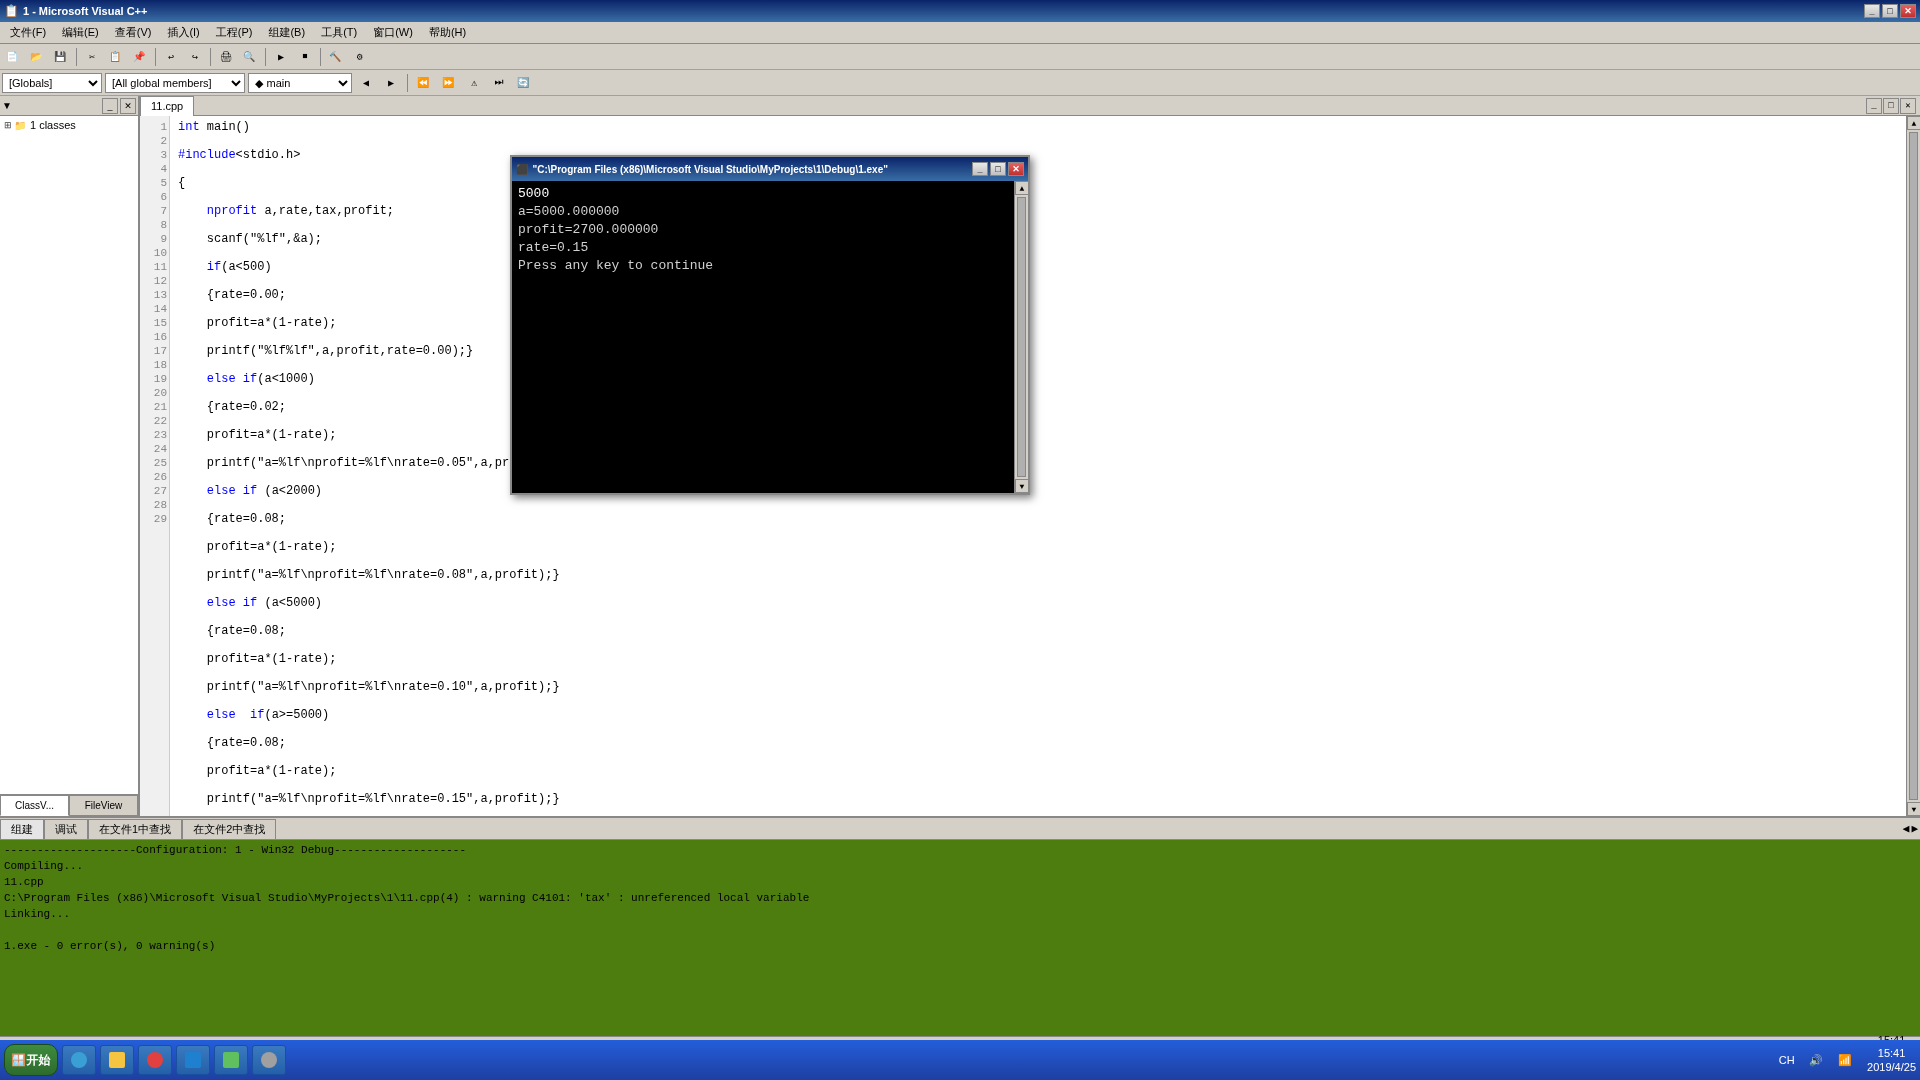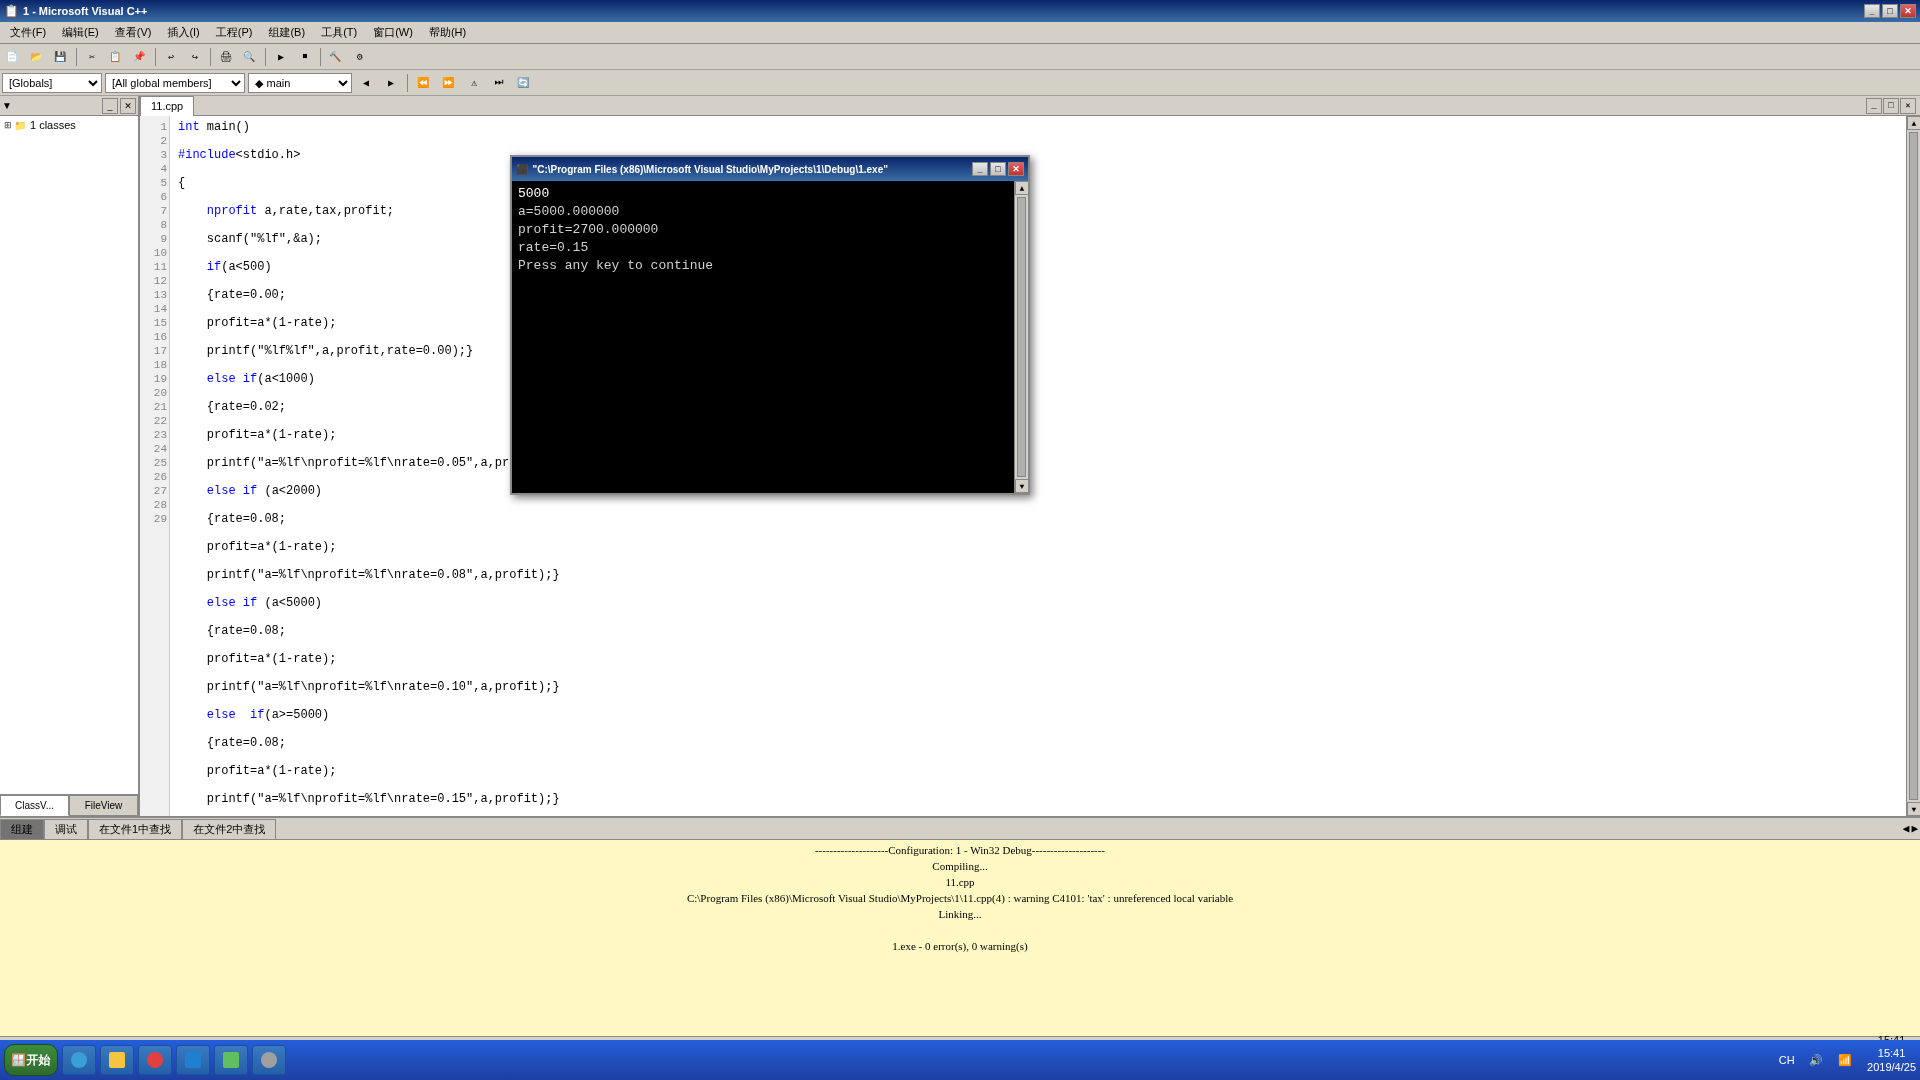--- a/index.html
+++ b/index.html
@@ -272,31 +272,30 @@
       font-size: 11px;
       font-family: 'Tahoma', sans-serif;
       border: 1px solid #888;
       border-bottom: none;
       background: #d4d0c8;
       cursor: pointer;
       height: 20px;
       display: flex;
       align-items: center;
     }
-    .output-tab.active { background: #737373; }
+    .output-tab.active { background: #e5e5e5; }
     #output-content {
       padding: 2px 4px;
       font-size: 11px;
-      font-family: Liberation Serif, serif;
+      font-family: Liberation Mono, monospace;
       line-height: 16px;
       overflow: auto;
       height: calc(220px - 22px);
       color: black;
-      background: #fef9c3;
-      text-align: center;
+      background: #4d7c0f;
     }
 
     
     #status-bar {
       height: 22px;
       background: #d4d0c8;
       border-top: 1px solid #888;
       display: flex;
       align-items: center;
       justify-content: space-between;

